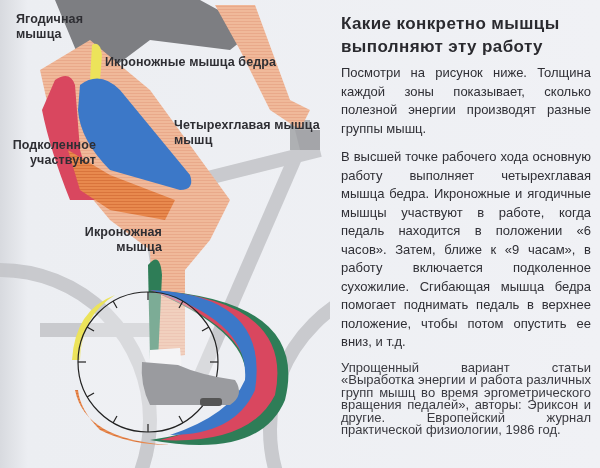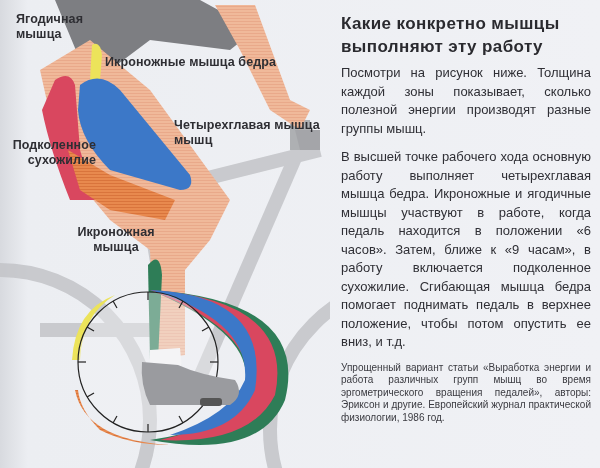--- a/index.html
+++ b/index.html
@@ -20,21 +20,21 @@
   .article { position: absolute; left: 341px; top: 12px; width: 250px; color: #2b2b30; }
   .heading {
     font-weight: bold; font-size: 17px; line-height: 23px; margin: 0 0 6px 0;
     letter-spacing: 0.4px; color: #2a2a2f;
   }
   .para {
     font-size: 13px; line-height: 18.5px; margin: 0 0 10px 0; text-align: justify;
     color: #2f2f35;
   }
   .source {
-    font-size: 10px; line-height: 12.6px; text-align: justify; color: #3a3a40; margin-top: 4px;
+    font-size: 13px; line-height: 12.6px; text-align: justify; color: #3a3a40; margin-top: 4px;
   }
 </style>
 </head>
 <body>
 
 <div class="page">
 
   <div class="figure">
     <svg width="330" height="468" viewBox="0 0 330 468">
       <defs>
@@ -113,23 +113,23 @@
       <div>Ягодичная</div>
       <div>мышца</div>
     </div>
     <div class="label" style="left:105px; top:55px;">Икроножные мышца бедра</div>
     <div class="label" style="left:146px; top:118px;margin-left:28px;">
       <div>Четырехглавая мышца</div>
       <div>мышц</div>
     </div>
     <div class="label right" style="left:8px; top:138px; width:88px;">
       <div>Подколенное</div>
-      <div>сухожилие</div>
+      <div>участвуют</div>
     </div>
-    <div class="label right" style="left:70px; top:225px; width:92px;text-align:center;">
+    <div class="label right" style="left:70px; top:225px; width:92px;">
       <div>Икроножная</div>
       <div>мышца</div>
     </div>
   </div>
 
   <div class="article">
     <h2 class="heading">Какие конкретно мышцы выполняют эту работу</h2>
     <p class="para">Посмотри на рисунок ниже. Толщина каждой зоны показывает, сколько полезной энергии производят разные группы мышц.</p>
     <p class="para">В высшей точке рабочего хода основную работу выполняет четырехглавая мышца бедра. Икроножные и ягодичные мышцы участвуют в работе, когда педаль находится в положении «6 часов». Затем, ближе к «9 часам», в работу включается подколенное сухожилие. Сгибающая мышца бедра помогает поднимать педаль в верхнее положение, чтобы потом опустить ее вниз, и т.д.</p>
     <div class="source">Упрощенный вариант статьи «Выработка энергии и работа различных групп мышц во время эргометрического вращения педалей», авторы: Эриксон и другие. Европейский журнал практической физиологии, 1986 год.</div>

